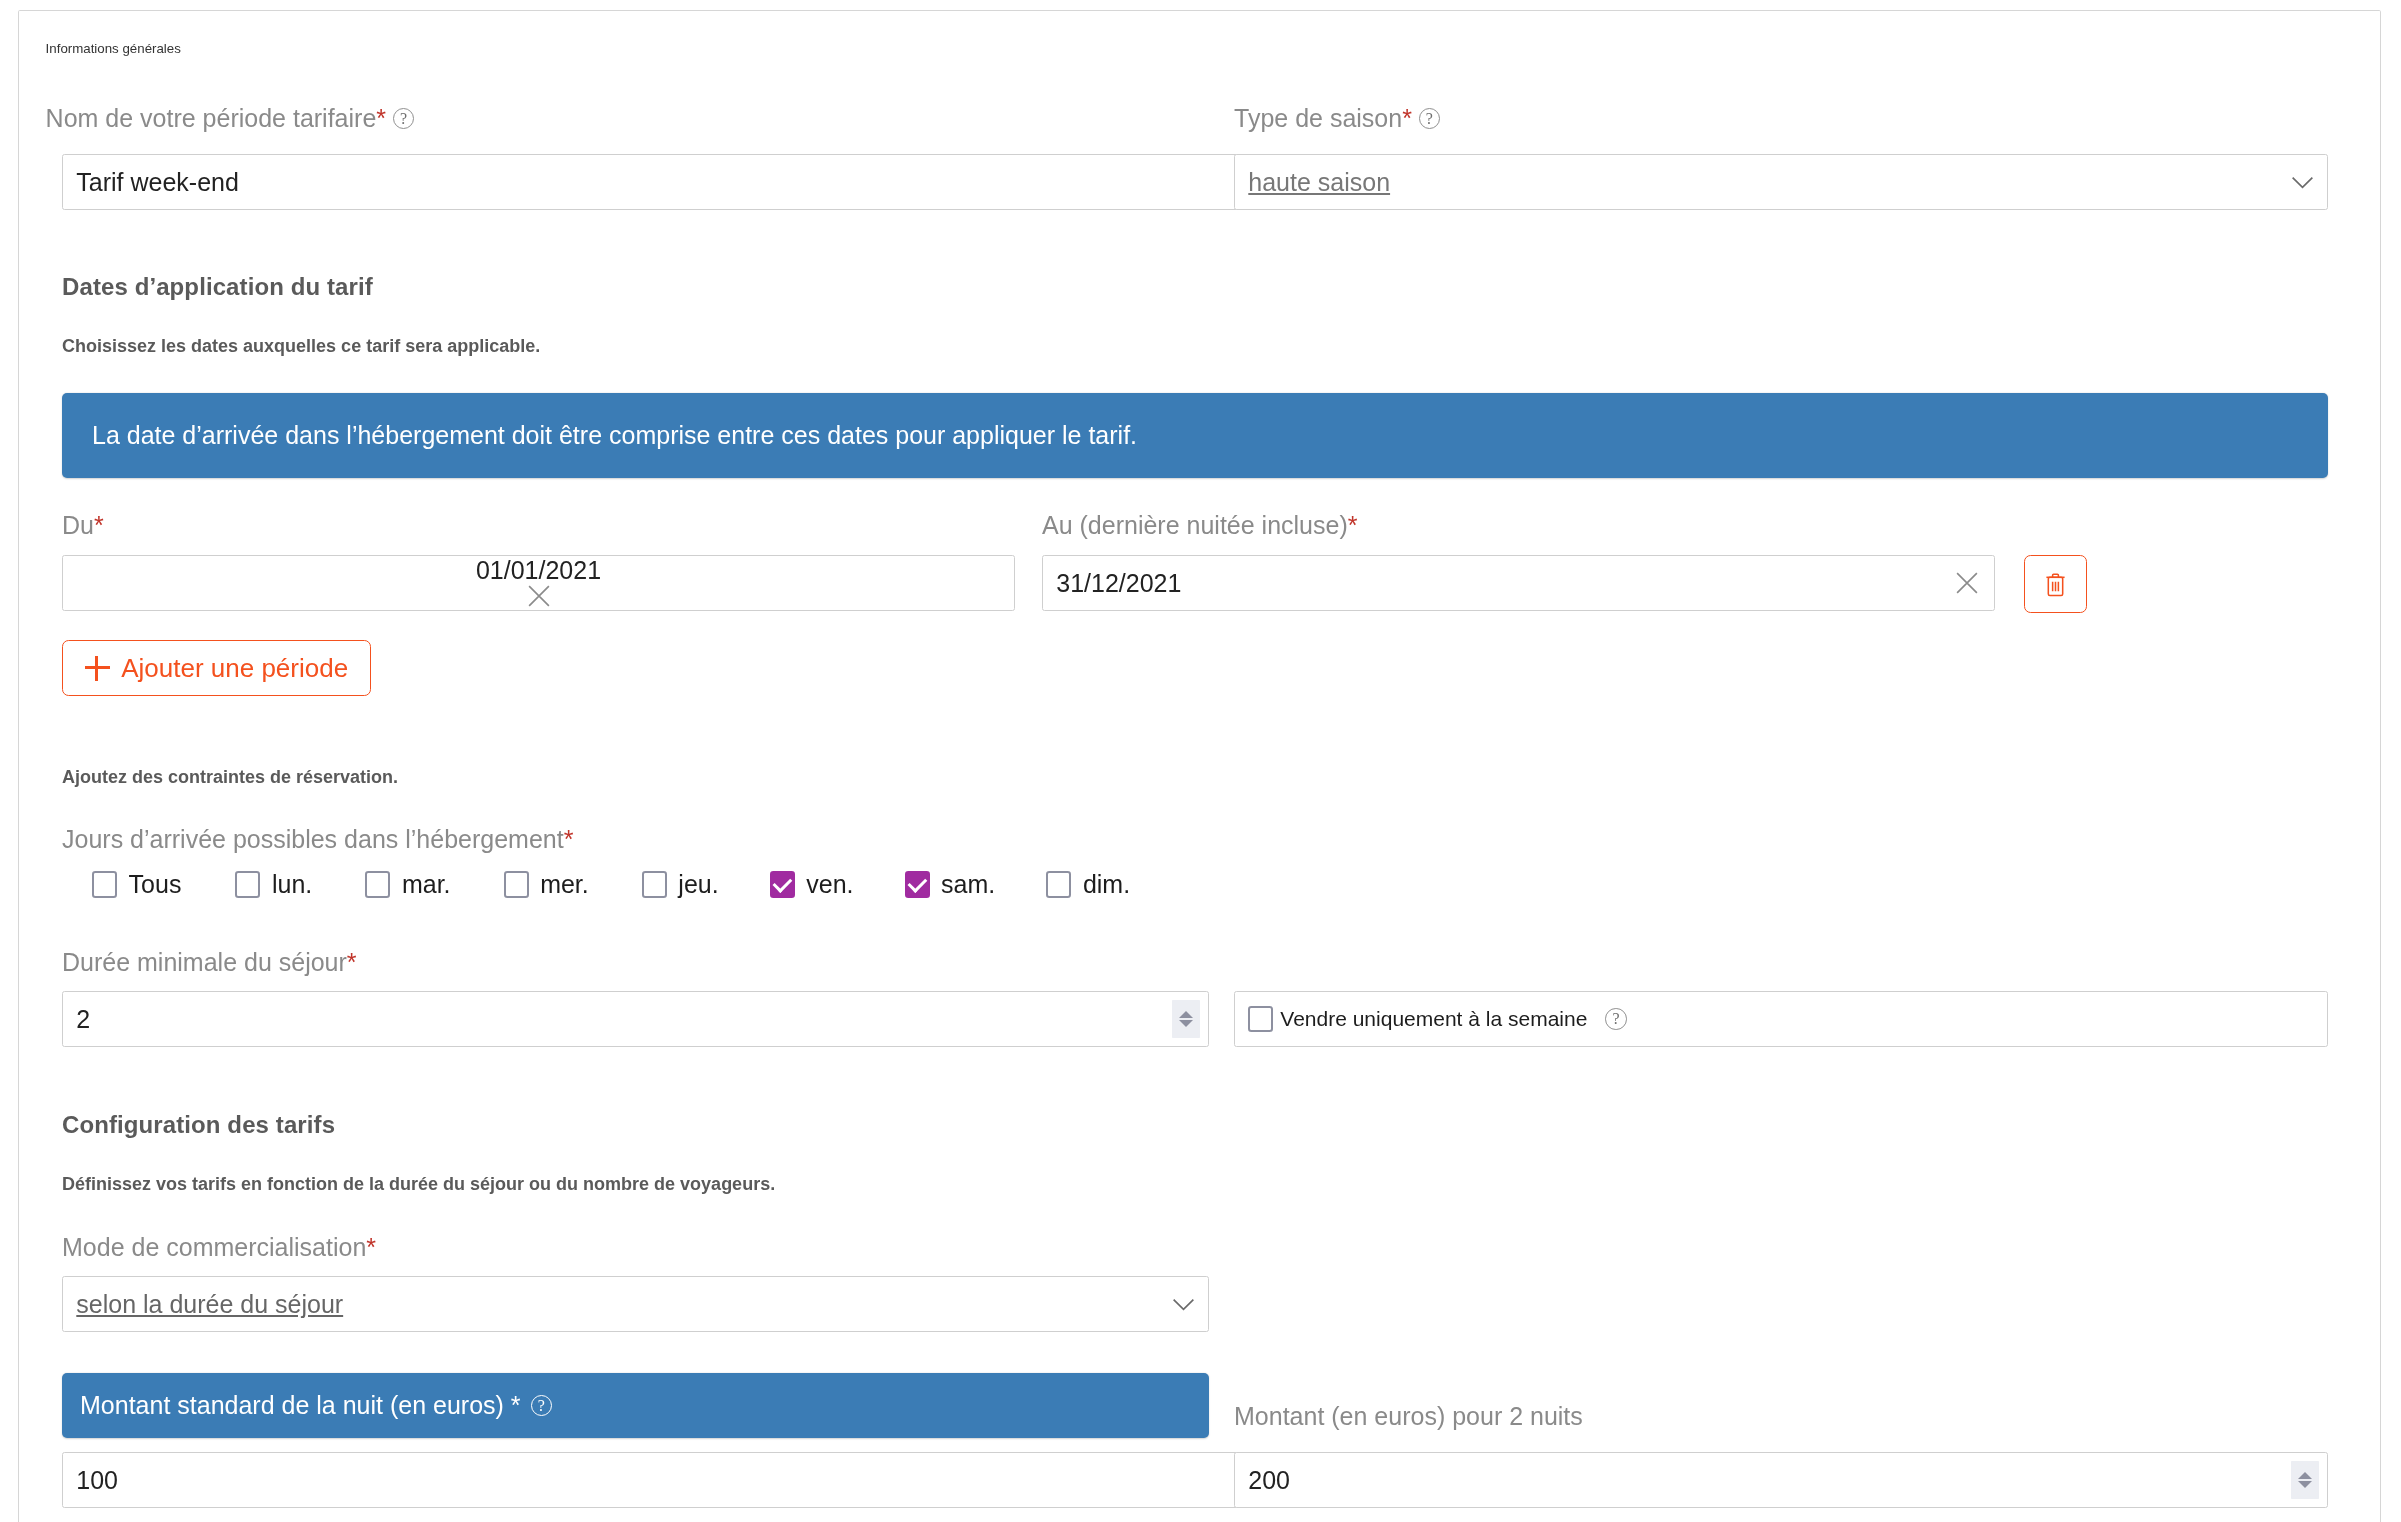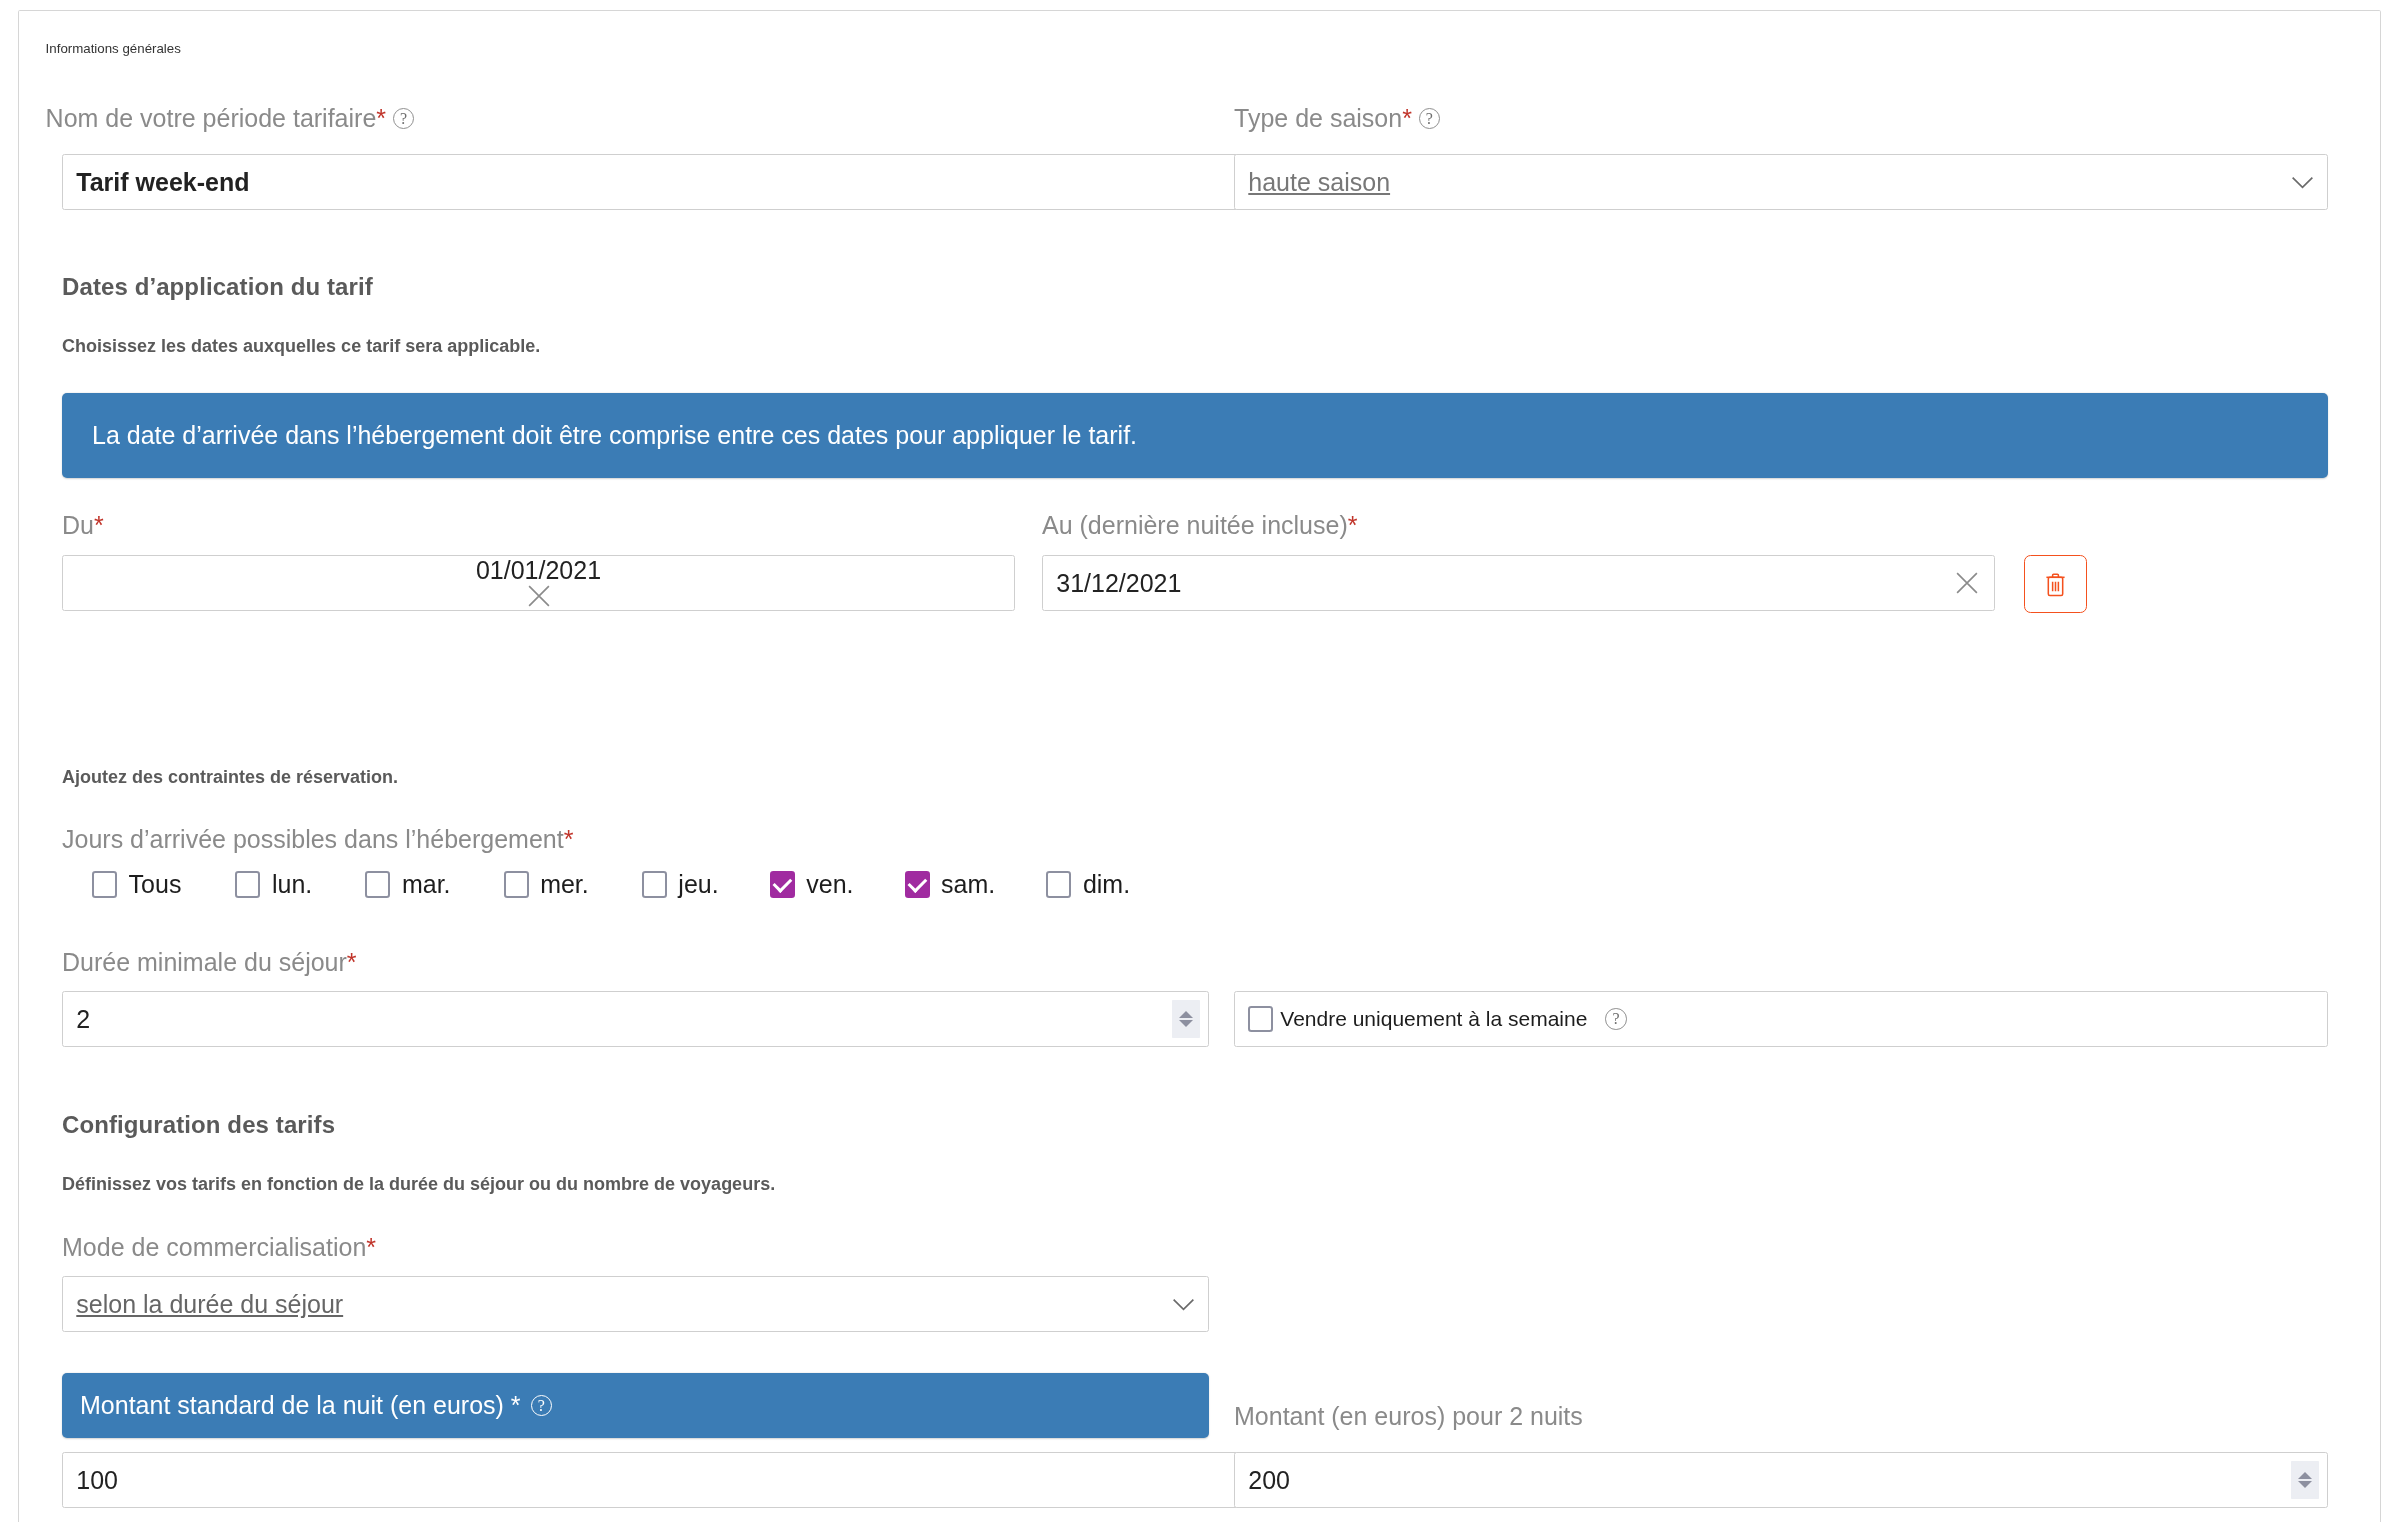--- a/index.html
+++ b/index.html
@@ -236,21 +236,21 @@
 <body>
 
 <div class="panel">
 
   <div class="abs" style="left:26.6px; top:30px;">Informations générales</div>
 
   <div class="abs field-label" style="left:26.6px; top:93px;">
     <span><span>Nom de votre période tarifaire</span><span class="req">*</span></span>
     <span class="help-icon">?</span>
   </div>
-  <div class="abs input-box" style="left:43px; top:143px; width:1340px;font-weight:bold;">
+  <div class="abs input-box" style="left:43px; top:143px; width:1340px;">
     <span class="val">Tarif week-end</span>
   </div>
 
   <div class="abs field-label" style="left:1215px; top:93px;">
     <span><span>Type de saison</span><span class="req">*</span></span>
     <span class="help-icon">?</span>
   </div>
   <div class="abs input-box select-box" style="left:1215px; top:143px; width:1094px;">
     <span class="val">haute saison</span>
     <span class="chevron">
@@ -293,20 +293,24 @@
 
   <div class="abs btn-trash" style="left:2005px; top:544px;">
     <svg viewBox="0 0 24 26" width="23" height="25">
       <rect x="4.5" y="5.5" width="15" height="19" rx="1.6" fill="none" stroke="#f4511e" stroke-width="1.6"></rect>
       <path d="M2.5 5.5 H21.5" stroke="#f4511e" stroke-width="1.6" fill="none"></path>
       <path d="M9 5.5 V3.2 a1 1 0 0 1 1-1 h4 a1 1 0 0 1 1 1 V5.5" fill="none" stroke="#f4511e" stroke-width="1.6"></path>
       <path d="M9 10 V20 M12 10 V20 M15 10 V20" stroke="#f4511e" stroke-width="1.6" fill="none"></path>
     </svg>
   </div>
 
+  <div class="abs btn-outline-orange" style="left:43px; top:629px;">
+    <span class="plus"></span>
+    <span>Ajouter une période</span>
+  </div>
 
   <div class="abs section-sub" style="left:43px; top:756px;">Ajoutez des contraintes de réservation.</div>
 
   <div class="abs field-label" style="left:43px; top:814px;">
     <span><span>Jours d’arrivée possibles dans l’hébergement</span><span class="req">*</span></span>
   </div>
 
   <div class="abs" id="days-row" style="left:73px; top:859px; display:flex; align-items:center;">
       <div class="cbx-item">
         <span class="cbx"></span>

